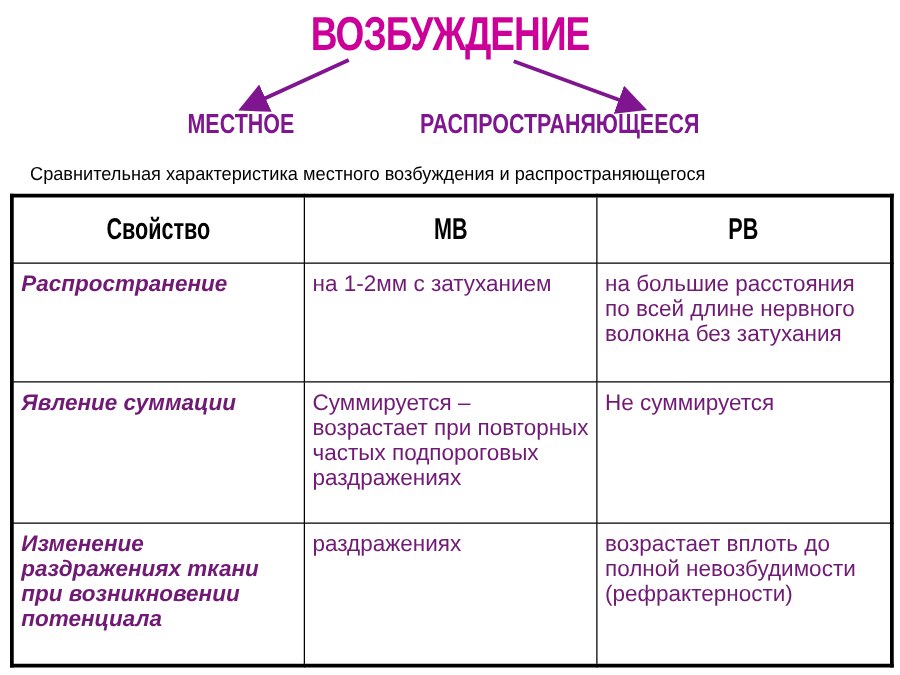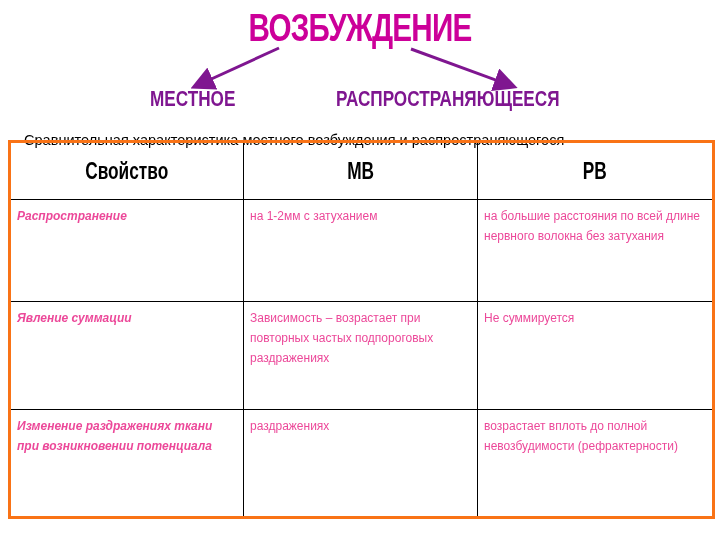--- a/index.html
+++ b/index.html
@@ -16,26 +16,26 @@
       white-space: nowrap;
     }
     .sub.local { left: 150px; }
     .sub.spread { left: 336px; }
     svg.arrows { position: absolute; left: 0; top: 0; width: 720px; height: 120px; }
     .caption {
       position: absolute; left: 24px; top: 131px; font-size: 15px; color: #000; white-space: nowrap;
       transform: scaleX(0.97); transform-origin: 0 0;
     }
     table.cmp {
-      position: absolute; left: 8px; top: 140px; width: 704px; height: 379px;
-      border-collapse: collapse; border: 3px solid #f97316; table-layout: fixed;
+      position: absolute; left: 8px; top: 155px; width: 704px; height: 379px;
+      border-collapse: collapse; border: 3px solid #000000; table-layout: fixed;
     }
     table.cmp td, table.cmp th {
       border: 1px solid #000; vertical-align: top; padding: 6px 6px 0 6px;
-      font-size: 12px; line-height: 20px; color: #ec4899;
+      font-size: 18px; line-height: 20px; color: #701a75;
     }
     table.cmp th {
       font-weight: bold; font-size: 24px; text-align: center; vertical-align: middle; padding: 0;
       color: #000;
     }
     table.cmp th span { display: inline-block; transform: scaleX(0.72); }
     td.prop { font-style: italic; font-weight: bold; font-size: 14px; color: #000; padding-left: 4px; }
     col.c1 { width: 234px; }
     col.c2 { width: 234px; }
     col.c3 { width: 236px; }
@@ -78,21 +78,21 @@
     <th><span>МВ</span></th>
     <th><span>РВ</span></th>
   </tr>
   <tr class="r1">
     <td class="prop">Распространение</td>
     <td>на 1-2мм с затуханием</td>
     <td>на большие расстояния по всей длине нервного волокна без затухания</td>
   </tr>
   <tr class="r3">
     <td class="prop">Явление суммации</td>
-    <td>Зависимость – возрастает при повторных частых подпороговых раздражениях</td>
+    <td>Суммируется – возрастает при повторных частых подпороговых раздражениях</td>
     <td>Не суммируется</td>
   </tr>
   <tr class="r5">
     <td class="prop">Изменение раздражениях ткани при возникновении потенциала</td>
     <td>раздражениях</td>
     <td>возрастает вплоть до полной невозбудимости (рефрактерности)</td>
   </tr>
 </tbody>
   </table>
 

